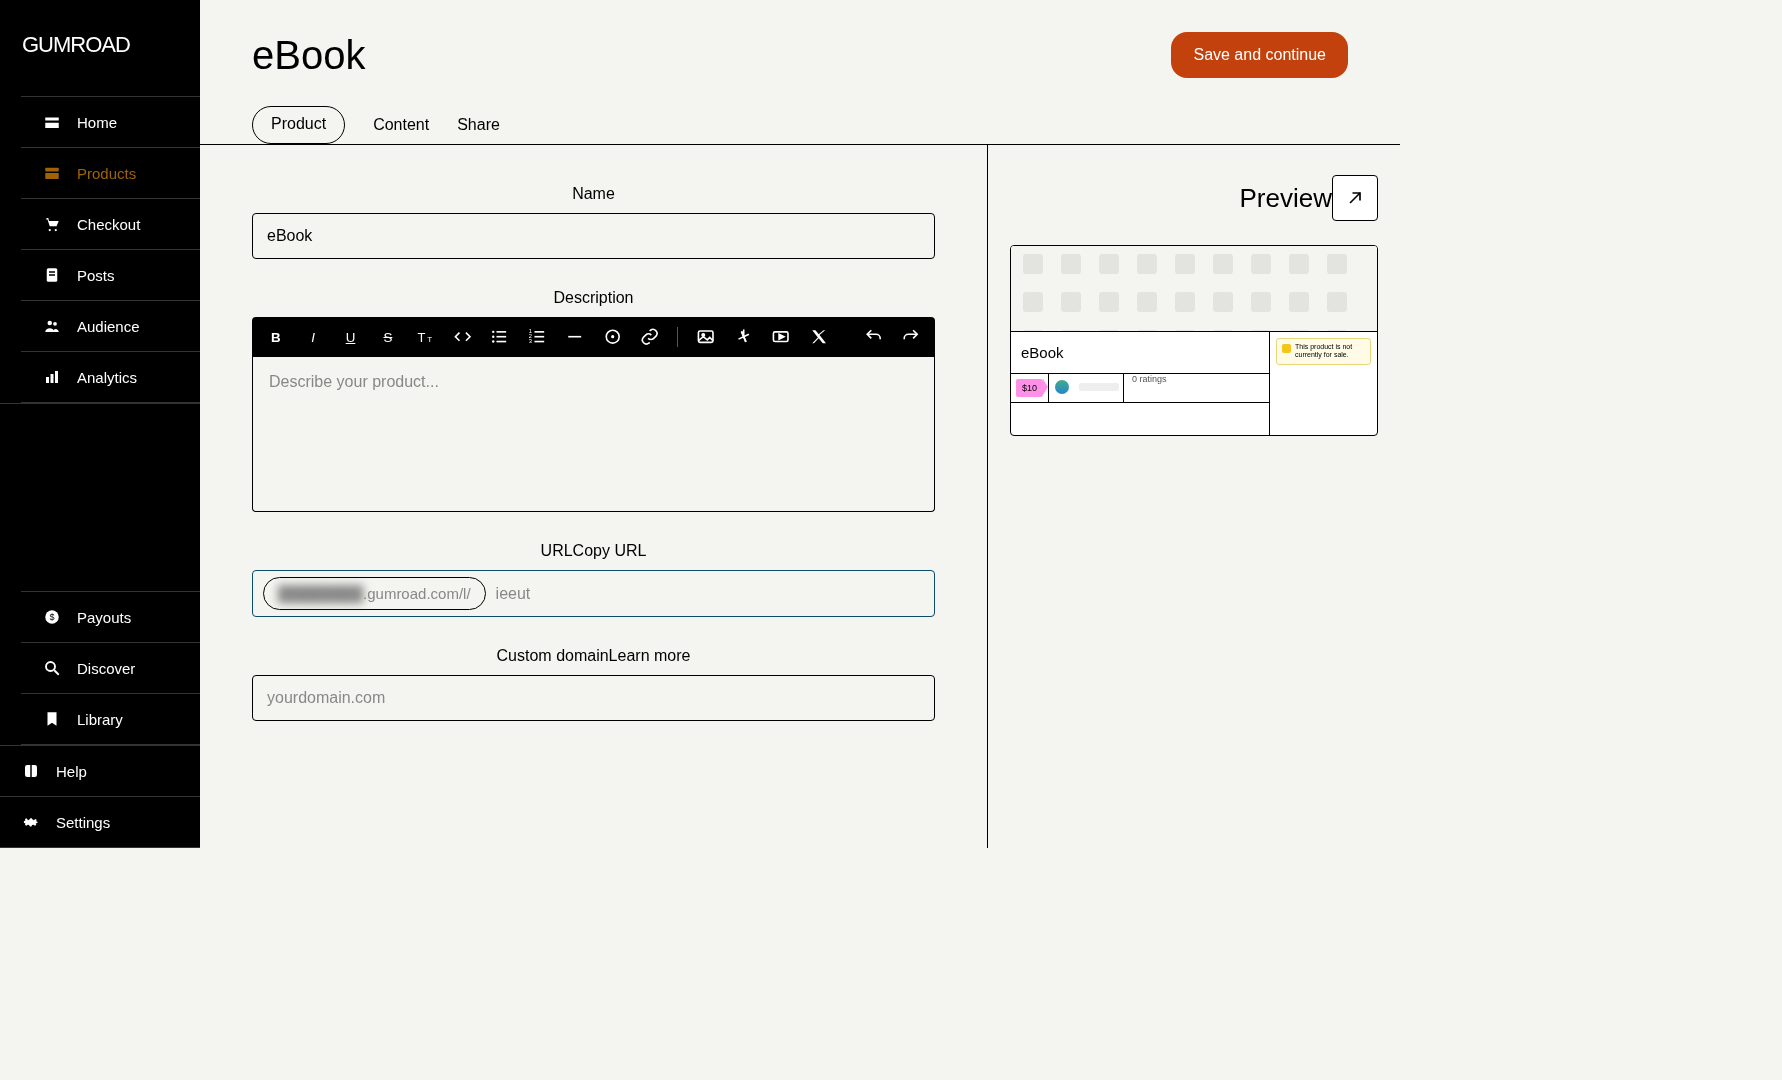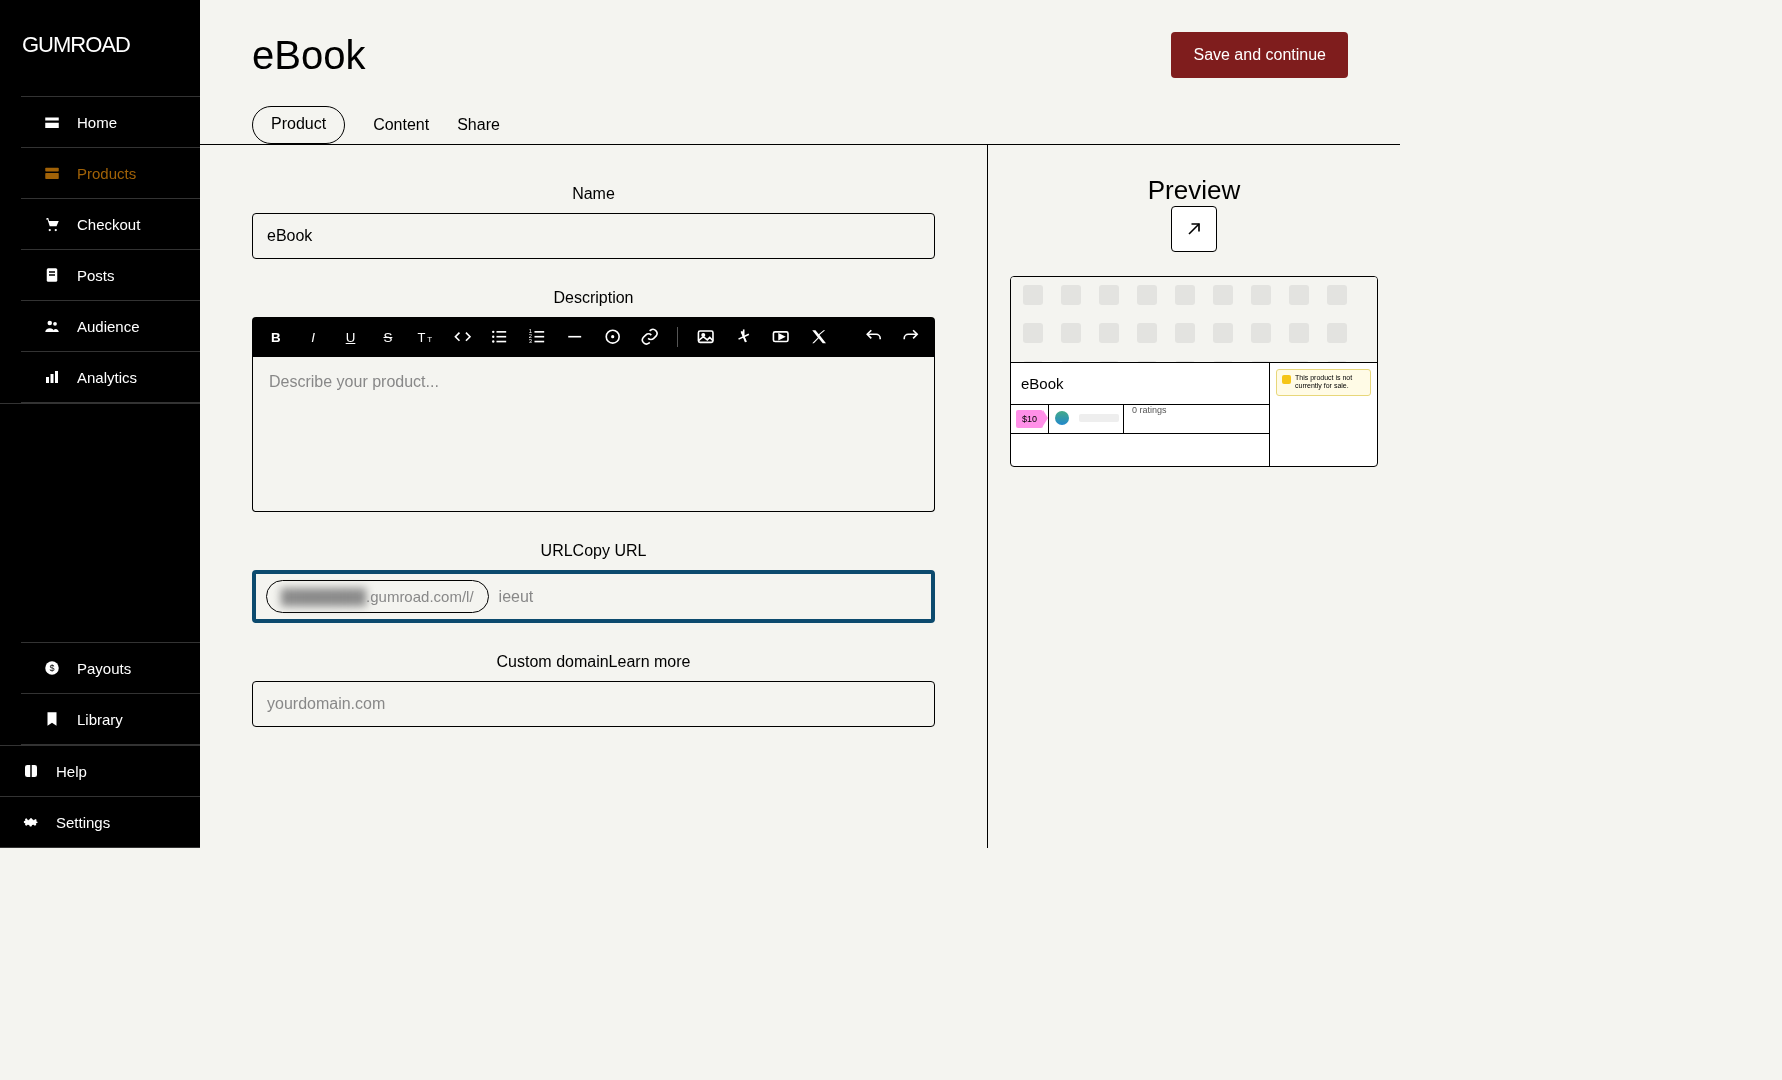--- a/index.html
+++ b/index.html
@@ -10,43 +10,43 @@
 .nav-group{border-top:1px solid #333;margin-left:21px;}
 .nav-item{display:flex;align-items:center;gap:16px;padding:16px 22px;cursor:pointer;border-bottom:1px solid #333;font-size:15px;}
 .nav-item.active{color:#a16207;}
 .nav-item svg{width:18px;height:18px;flex-shrink:0;}
 .nav-spacer{flex:1;border-top:1px solid #333;}
 .nav-bottom{border-top:1px solid #333;}
 .main{flex:1;display:flex;flex-direction:column;min-width:0;}
 .header{padding:32px 52px 0;background:#f4f4f0;border-bottom:1px solid #000;}
 .header-top{display:flex;justify-content:space-between;align-items:center;margin-bottom:28px;}
 .page-title{font-size:40px;font-weight:500;}
-.save-btn{background:#7f1d1d;color:#fff;border:none;padding:14px 22px;font-size:16px;border-radius:4px;cursor:pointer;}
+.save-btn{background:#c2410c;color:#fff;border:none;padding:14px 22px;font-size:16px;border-radius:16px;cursor:pointer;}
 .tabs{display:flex;gap:28px;}
 .tab{padding:10px 0;font-size:16px;cursor:pointer;}
 .tab.active{border:1px solid #000;border-radius:20px;padding:8px 18px;}
 .content-area{display:flex;flex:1;min-height:0;}
 .form-panel{flex:1;padding:40px 52px;overflow-y:auto;border-right:1px solid #000;}
 .field{margin-bottom:30px;}
 .field-label-row{display:flex;justify-content:center;align-items:baseline;margin-bottom:10px;}
 .field-label{font-size:16px;}
 .field-link{font-size:16px;cursor:pointer;}
 .text-input{width:100%;border:1px solid #000;border-radius:4px;padding:13px 14px;font-size:16px;background:#f4f4f0;}
 .text-input::placeholder{color:#888;}
 .editor-toolbar{background:#000;border-radius:4px 4px 0 0;padding:10px 14px;display:flex;align-items:center;gap:18px;}
 .tb-btn{background:none;border:none;color:#fff;cursor:pointer;width:20px;height:20px;display:flex;align-items:center;justify-content:center;}
 .tb-sep{width:1px;height:20px;background:#555;}
 .tb-spacer{flex:1;}
 .editor-body{border:1px solid #000;border-top:none;border-radius:0 0 4px 4px;min-height:155px;padding:16px;font-size:16px;color:#888;}
-.url-input-wrap{display:flex;align-items:center;border:4px solid #0c4a6e;border-radius:4px;padding:6px 10px;background:#f4f4f0;}
+.url-input-wrap{display:flex;align-items:center;border:1px solid #0c4a6e;border-radius:4px;padding:6px 10px;background:#f4f4f0;}
 .url-prefix{border:1px solid #000;border-radius:20px;padding:7px 14px;font-size:15px;color:#888;margin-right:10px;filter:blur(0px);}
 .url-prefix .blur{filter:blur(4px);}
 .url-slug{border:none;background:transparent;font-size:16px;color:#888;outline:none;flex:1;}
 .preview-panel{width:412px;padding:30px 22px;}
-.preview-header{display:flex;justify-content:flex-end;align-items:center;margin-bottom:24px;flex-direction:column;}
+.preview-header{display:flex;justify-content:flex-end;align-items:center;margin-bottom:24px;}
 .preview-title{font-size:26px;font-weight:500;}
 .preview-open{width:46px;height:46px;border:1px solid #000;border-radius:4px;background:#fff;display:flex;align-items:center;justify-content:center;cursor:pointer;}
 .preview-card{border:1px solid #000;border-radius:4px;background:#fff;overflow:hidden;}
 .preview-img{height:86px;background:#f4f4f0;border-bottom:1px solid #000;position:relative;overflow:hidden;}
 .preview-img-icons{position:absolute;inset:0;display:flex;flex-wrap:wrap;gap:18px;padding:8px 12px;opacity:.15;}
 .preview-img-icons span{width:20px;height:20px;background:#888;border-radius:3px;}
 .preview-body{display:flex;}
 .preview-left{flex:1;}
 .preview-name{padding:12px 10px;font-size:15px;border-bottom:1px solid #000;}
 .preview-meta{display:flex;border-bottom:1px solid #000;}
@@ -120,20 +120,27 @@
   <div class="nav-spacer"></div>
   <nav class="nav-group">
     <div class="nav-item">
       <svg viewBox="0 0 24 24" fill="currentColor">
           <circle cx="12" cy="12" r="9"></circle>
           <text x="12" y="16" text-anchor="middle" font-size="12" fill="#000">$</text>
         </svg>
       <span>Payouts</span>
     </div>
     <div class="nav-item">
+      <svg viewBox="0 0 24 24" fill="none" stroke="currentColor" stroke-width="2.5">
+          <circle cx="10" cy="10" r="6"></circle>
+          <line x1="15" y1="15" x2="21" y2="21"></line>
+        </svg>
+      <span>Discover</span>
+    </div>
+    <div class="nav-item">
       <svg viewBox="0 0 24 24" fill="currentColor">
           <path d="M6 3h12v18l-6-4-6 4z"></path>
         </svg>
       <span>Library</span>
     </div>
   </nav>
   <nav class="nav-bottom">
     <div class="nav-item">
       <svg viewBox="0 0 24 24" fill="currentColor">
           <rect x="4" y="4" width="16" height="16" rx="3"></rect>

